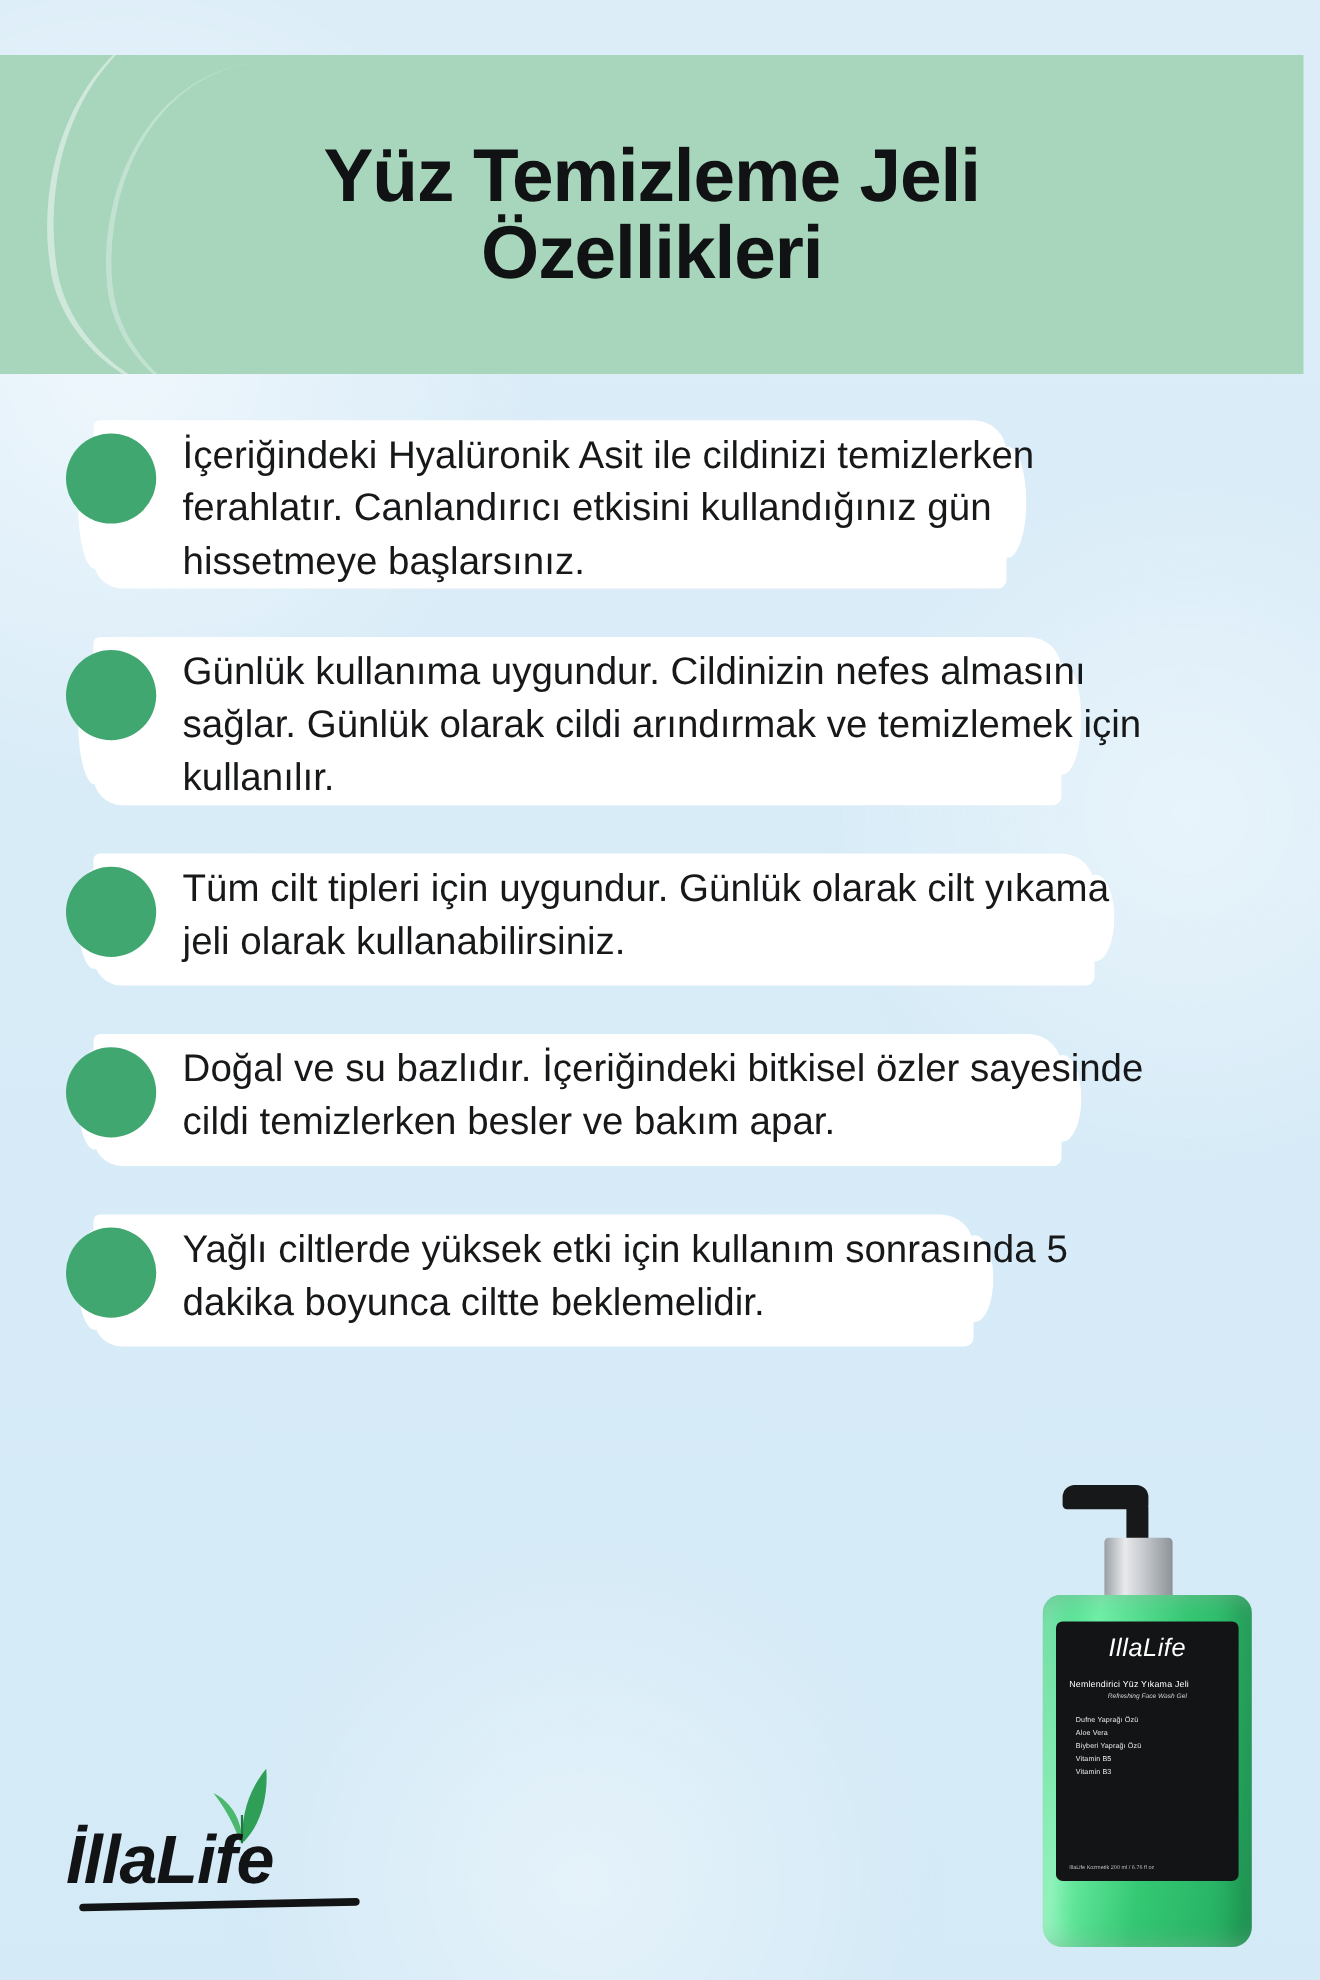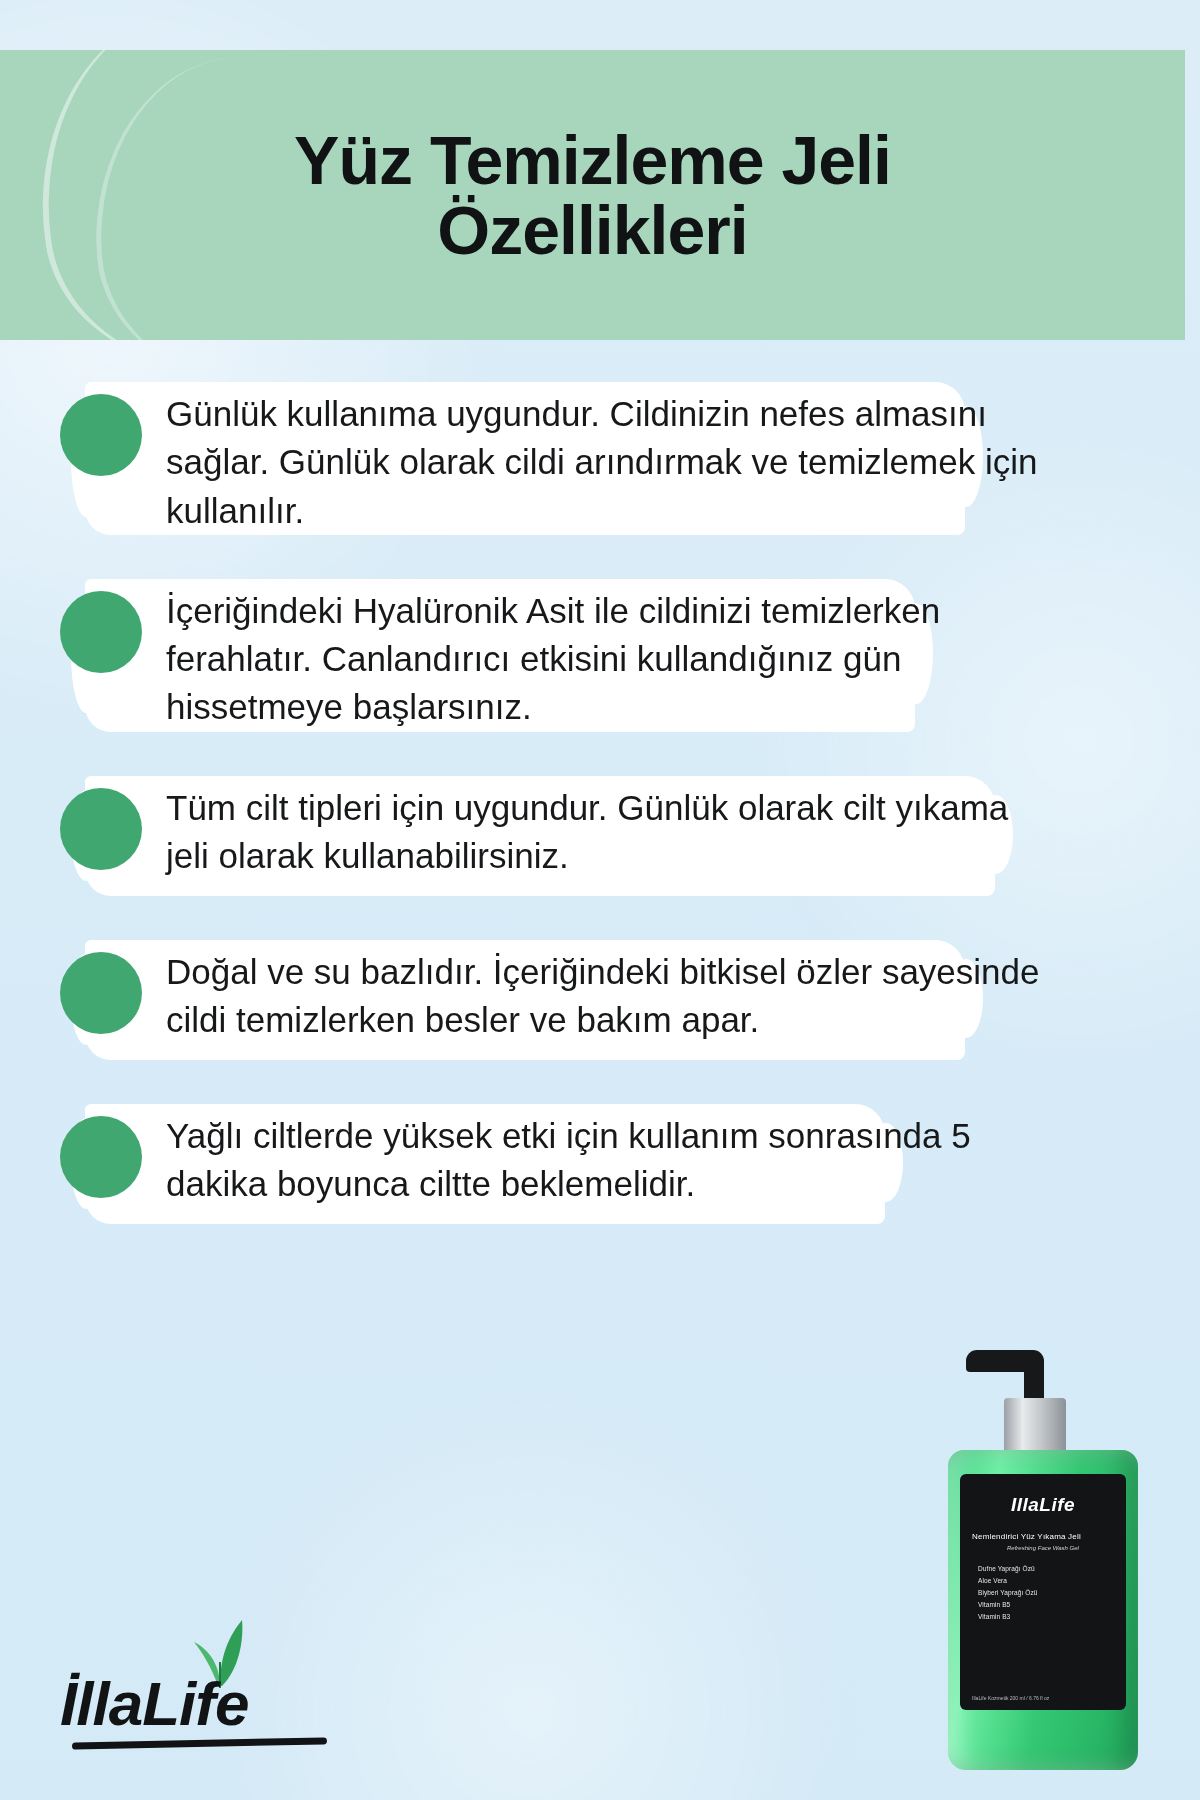--- a/index.html
+++ b/index.html
@@ -219,26 +219,25 @@
     top: 24px;
     right: 12px;
     height: 236px;
     background: #131416;
     border-radius: 6px;
     color: #ffffff;
     padding: 10px 12px;
     box-sizing: border-box;
   }
   .label-brand {
-    font-size: 19px;
+    font-size: 23px;
     font-style: italic;
-    font-weight: bold;
+    font-weight: normal;
     text-align: center;
     letter-spacing: 0.5px;
-    margin-top: 10px;
   }
   .label-title {
     font-size: 8px;
     text-align: left;
     margin-top: 16px;
     letter-spacing: 0.2px;
   }
   .label-sub {
     font-size: 6px;
     text-align: center;
@@ -262,21 +261,21 @@
     bottom: 8px;
     font-size: 5px;
     color: #b9bcbf;
     line-height: 1.5;
   }
 
   
   .logo {
     position: absolute;
     left: 60px;
-    bottom: 40px;
+    bottom: 52px;
     width: 300px;
     height: 140px;
     z-index: 5;
   }
   .logo-leaf {
     position: absolute;
     left: 130px;
     top: -6px;
     width: 60px;
     height: 74px;
@@ -312,30 +311,30 @@
 
   <div class="header">
     <div class="leafline"></div>
     <div class="leafline2"></div>
     <h1 class="header-title">Yüz Temizleme Jeli
 Özellikleri</h1>
   </div>
 
   <div class="features">
 
+    <div class="feature f2">
+      <div class="brush"></div>
+      <div class="bullet"></div>
+      <div class="feature-text">İçeriğindeki Hyalüronik Asit ile cildinizi temizlerken ferahlatır. Canlandırıcı etkisini kullandığınız gün hissetmeye başlarsınız.</div>
+    </div>
+
     <div class="feature f1">
       <div class="brush"></div>
       <div class="bullet"></div>
       <div class="feature-text">Günlük kullanıma uygundur. Cildinizin nefes almasını sağlar. Günlük olarak cildi arındırmak ve temizlemek için kullanılır.</div>
-    </div>
-
-    <div class="feature f2">
-      <div class="brush"></div>
-      <div class="bullet"></div>
-      <div class="feature-text">İçeriğindeki Hyalüronik Asit ile cildinizi temizlerken ferahlatır. Canlandırıcı etkisini kullandığınız gün hissetmeye başlarsınız.</div>
     </div>
 
     <div class="feature f4">
       <div class="brush"></div>
       <div class="bullet"></div>
       <div class="feature-text">Tüm cilt tipleri için uygundur. Günlük olarak cilt yıkama jeli olarak kullanabilirsiniz.</div>
     </div>
 
     <div class="feature f3">
       <div class="brush"></div>

